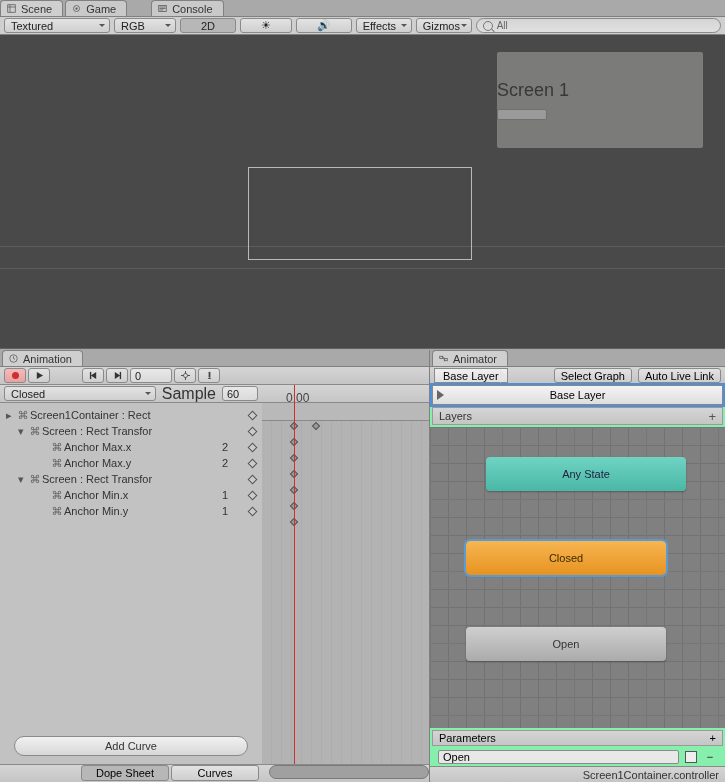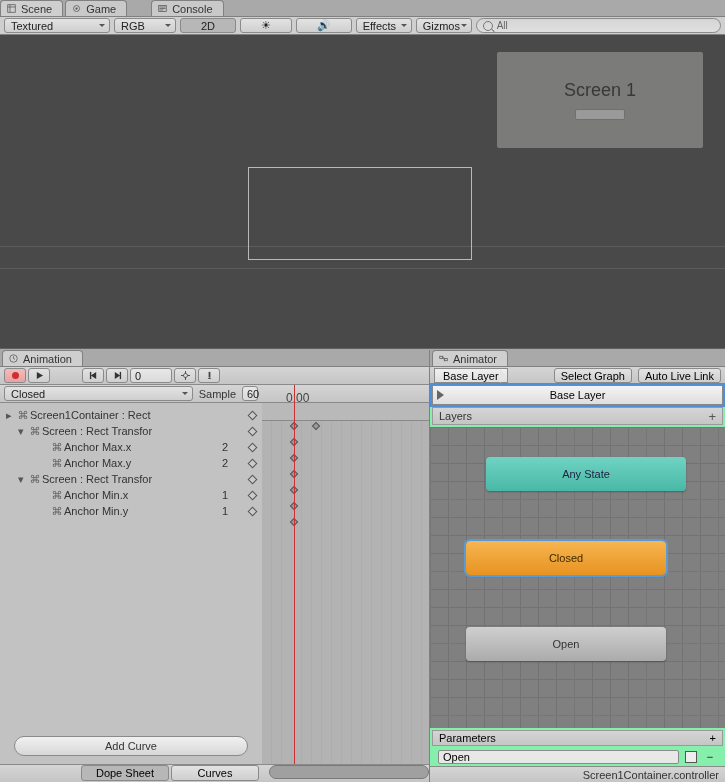--- a/index.html
+++ b/index.html
@@ -17,41 +17,41 @@
 .btn.tog{background:#b7b7b7}
 .search-box{flex:1;height:15px;background:linear-gradient(#d5d5d5,#e0e0e0);border:1px solid #8a8a8a;border-radius:8px;display:flex;align-items:center;padding:0 6px;gap:4px;color:#666}
 .search-box span{font-size:10px}
 .mag{width:10px;height:10px;border:1px solid #777;border-radius:50%;position:relative}
 .mag:after{content:"";position:absolute;width:4px;height:1px;background:#777;right:-3px;bottom:-1px;transform:rotate(45deg)}
 
 .scene-view{height:314px;background:#494949;position:relative;border-bottom:1px solid #606060}
 .scene-view .hband{position:absolute;left:0;right:0;top:211px;height:0;border-top:1px solid #5c5c5c}
 .scene-view .botband{position:absolute;left:0;right:0;bottom:0;height:80px;border-top:1px solid #5c5c5c}
 .scene-canvas-rect{position:absolute;left:248px;top:132px;width:224px;height:93px;border:1px solid #b9b9b9}
-.scene-panel{position:absolute;right:22px;top:17px;width:206px;height:96px;background:#7b7b7a;border-radius:2px;display:flex;flex-direction:column;align-items:center;justify-content:center;gap:8px}
+.scene-panel{position:absolute;right:22px;top:17px;width:206px;height:96px;background:#7b7b7a;border-radius:2px;display:flex;flex-direction:column;align-items:flex-start;justify-content:center;gap:8px}
 .scene-panel .title{font-size:18px;color:#383838}
 .scene-panel .btn-sm{width:50px;height:11px;background:#9a9a9a;border:1px solid #707070;border-radius:2px}
 
 .bottom{position:absolute;left:0;right:0;top:350px;bottom:0;display:flex}
 .anim-panel{width:430px;display:flex;flex-direction:column;background:#c2c2c2;border-right:1px solid #808080}
 .tor-panel{flex:1;display:flex;flex-direction:column;background:#86efac}
 
 .panel-tabs{height:17px;background:#a9a9a9;display:flex;align-items:flex-end;border-bottom:1px solid #808080;padding-left:2px}
 .anim-toolbar{height:18px;background:linear-gradient(#d5d5d5,#c5c5c5);border-bottom:1px solid #8a8a8a;display:flex;align-items:center;padding:0 4px;gap:2px}
 .anim-toolbar .rec{width:22px;height:15px;background:linear-gradient(#f2bcbc,#e9a2a2);border:1px solid #8a8a8a;border-radius:3px;display:flex;align-items:center;justify-content:center}
 .rec .dot{width:7px;height:7px;background:#cc3030;border-radius:50%}
 .icon-btn{width:22px;height:15px;background:linear-gradient(#e3e3e3,#cfcfcf);border:1px solid #8a8a8a;border-radius:3px;display:flex;align-items:center;justify-content:center}
 .num-field{width:42px;height:15px;background:linear-gradient(#e8e8e8,#dadada);border:1px solid #8a8a8a;border-radius:3px;font-size:10px;color:#222;text-align:left;padding:0 4px;display:flex;align-items:center}
 .anim-toolbar .spacer{flex:1}
 .anim-body{flex:1;display:flex;position:relative}
 .anim-left{width:262px;display:flex;flex-direction:column;background:#c2c2c2}
 .clip-row{height:18px;background:linear-gradient(#d5d5d5,#c5c5c5);border-bottom:1px solid #8a8a8a;display:flex;align-items:center;padding:0 4px;gap:6px}
 .clip-dd{flex:1;height:15px;background:linear-gradient(#e3e3e3,#cfcfcf);border:1px solid #8a8a8a;border-radius:3px;padding:0 14px 0 6px;font-size:10px;color:#222;display:flex;align-items:center;position:relative}
 .clip-dd:after{content:"";position:absolute;right:4px;top:5px;border:3px solid transparent;border-top-color:#555}
-.sample-label{font-size:11px;color:#333}
+.sample-label{font-size:16px;color:#333}
 .prop-list{flex:1;padding:4px 0;overflow:hidden}
 .prop-row{height:16px;display:flex;align-items:center;padding:0 4px;font-size:10px;color:#333}
 .prop-row .arrow{width:10px;color:#555}
 .prop-row .picon{width:14px;display:flex;justify-content:center;color:#666}
 .prop-row .pname{flex:1;white-space:nowrap;overflow:hidden;text-overflow:ellipsis}
 .prop-row .pval{width:26px;text-align:left;color:#333;padding-left:2px}
 .prop-row .key{width:12px;display:flex;justify-content:center}
 .key .diamond{width:7px;height:7px;transform:rotate(45deg);border:1px solid #555;background:#cacaca}
 .addcurve{margin:8px 14px;height:20px;background:linear-gradient(#f1f1f1,#d7d7d7);border:1px solid #8a8a8a;border-radius:10px;display:flex;align-items:center;justify-content:center;font-size:11px;color:#333}
 .anim-right{flex:1;position:relative;background:#b3b3b3}
@@ -212,21 +212,21 @@
         </div>
       <div class="spacer"></div>
     </div>
     <div class="anim-body">
       <div class="anim-left">
         <div class="clip-row">
           <div class="clip-dd">
               <span>Closed</span>
             </div>
           <span class="sample-label">Sample</span>
-          <div class="num-field" style="width:16px">
+          <div class="num-field" style="width:36px">
               <span>60</span>
             </div>
         </div>
         <div class="prop-list" id="prop-list">
             <div class="prop-row" style="padding-left: 6px;">
               <span class="arrow">▸</span>
               <span class="picon">⌘</span>
               <span class="pname">Screen1Container : Rect</span>
               <span class="pval"></span>
               <span class="key">

